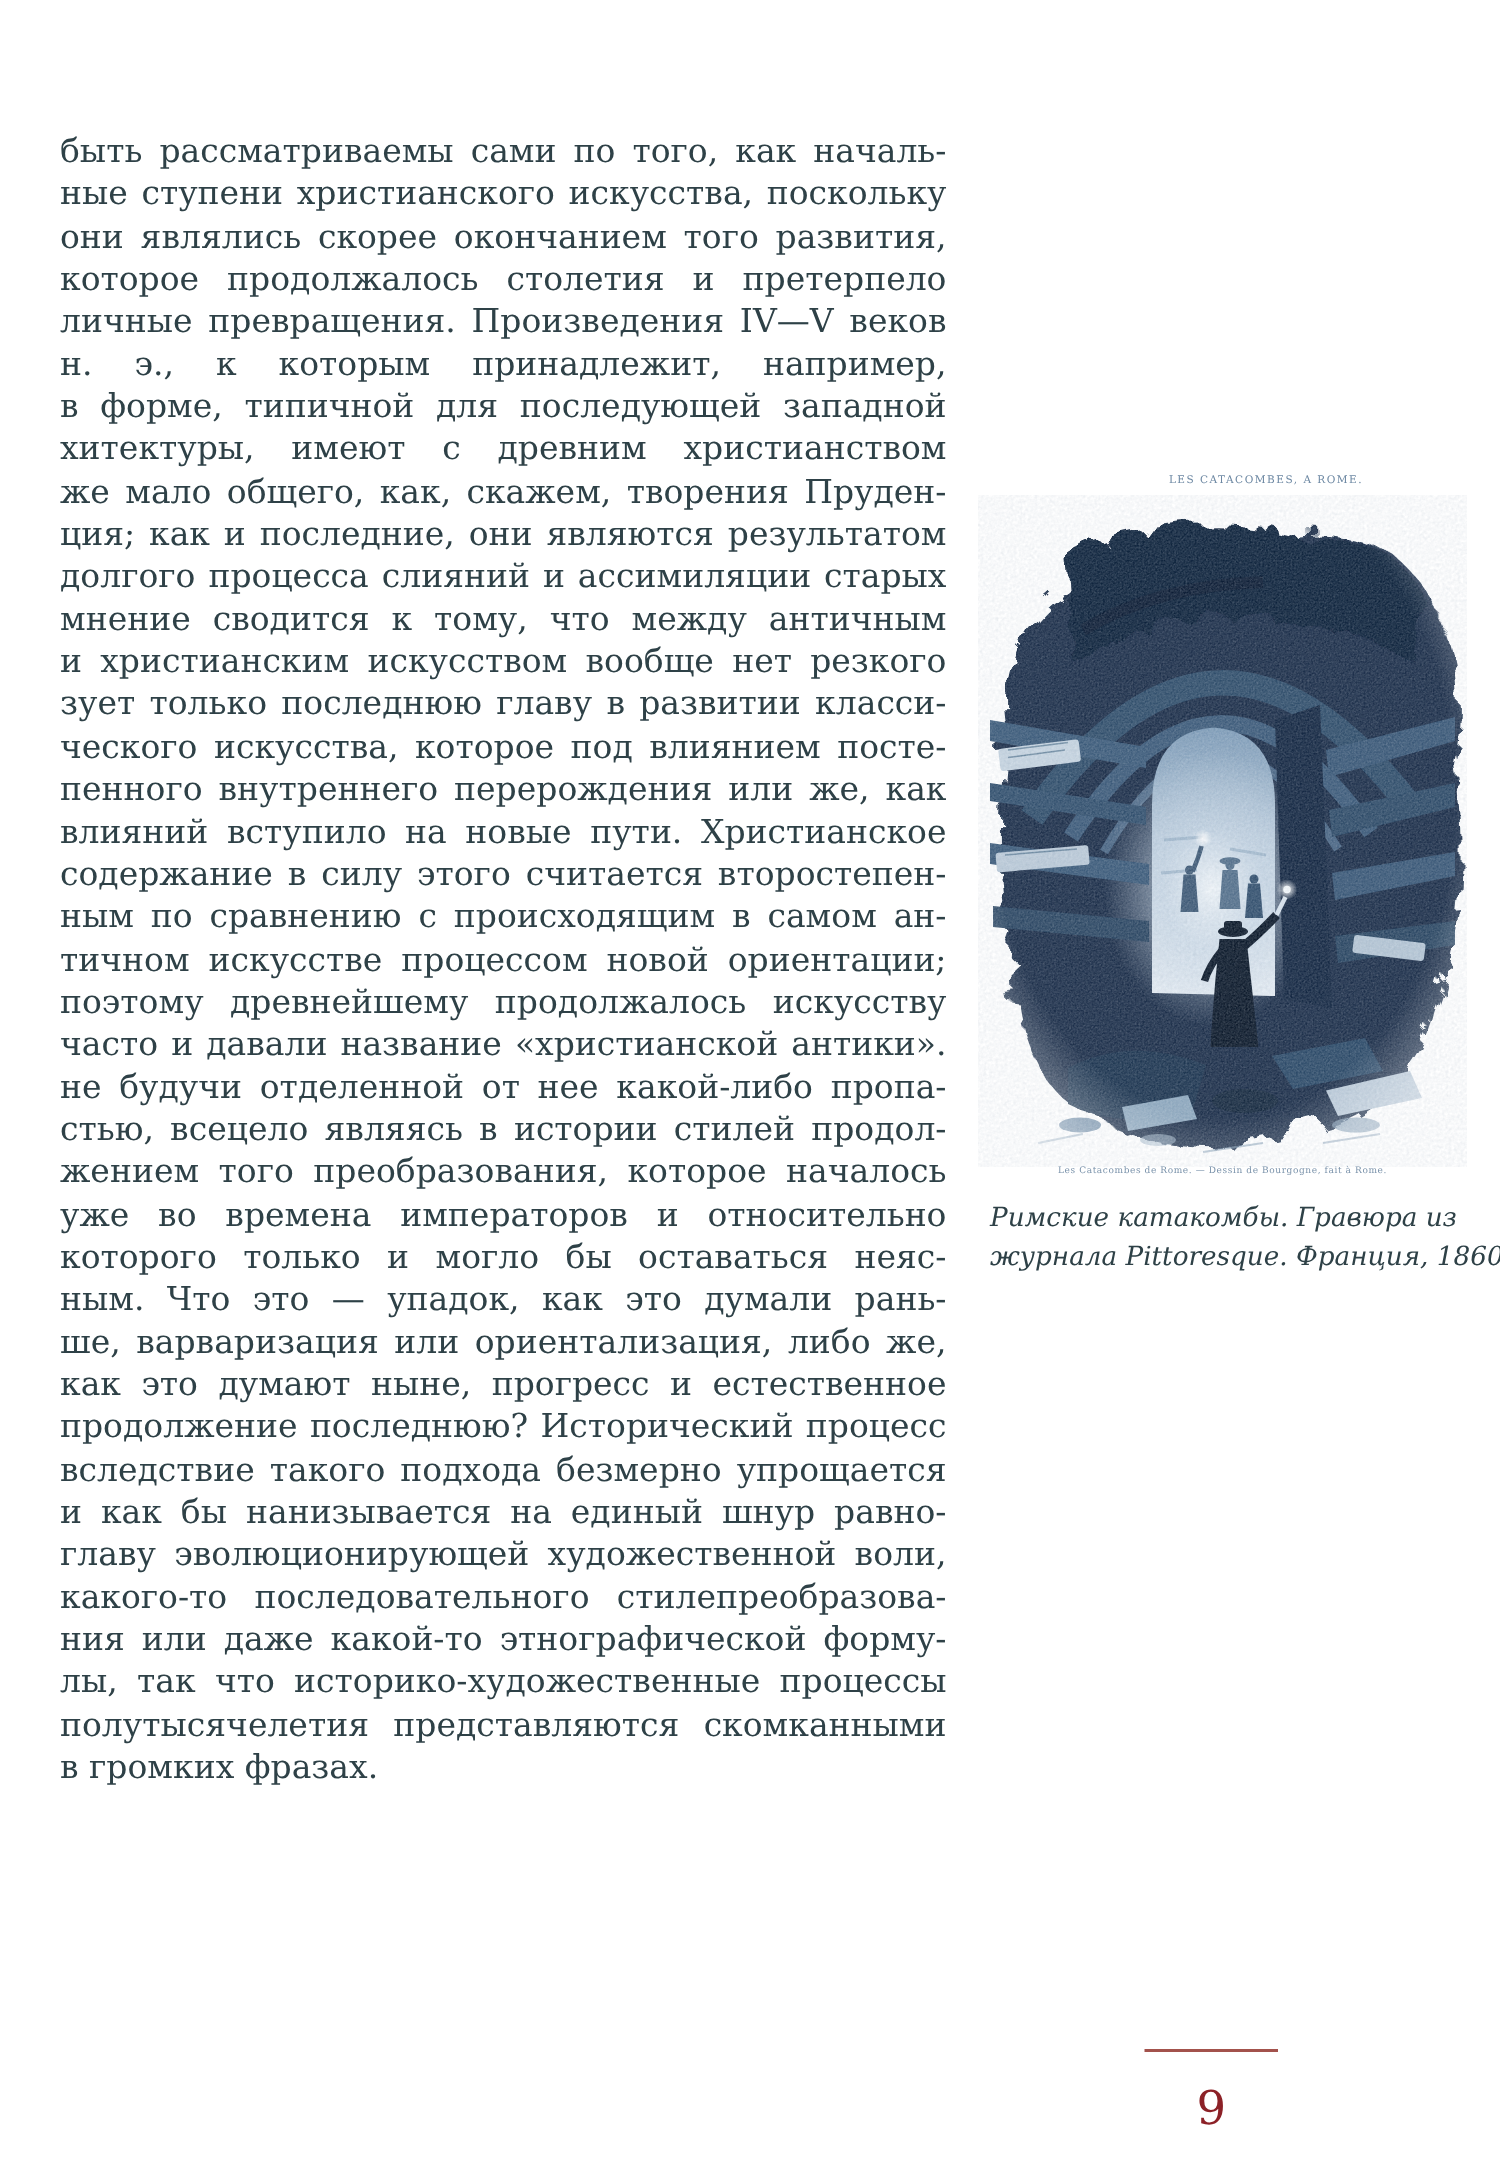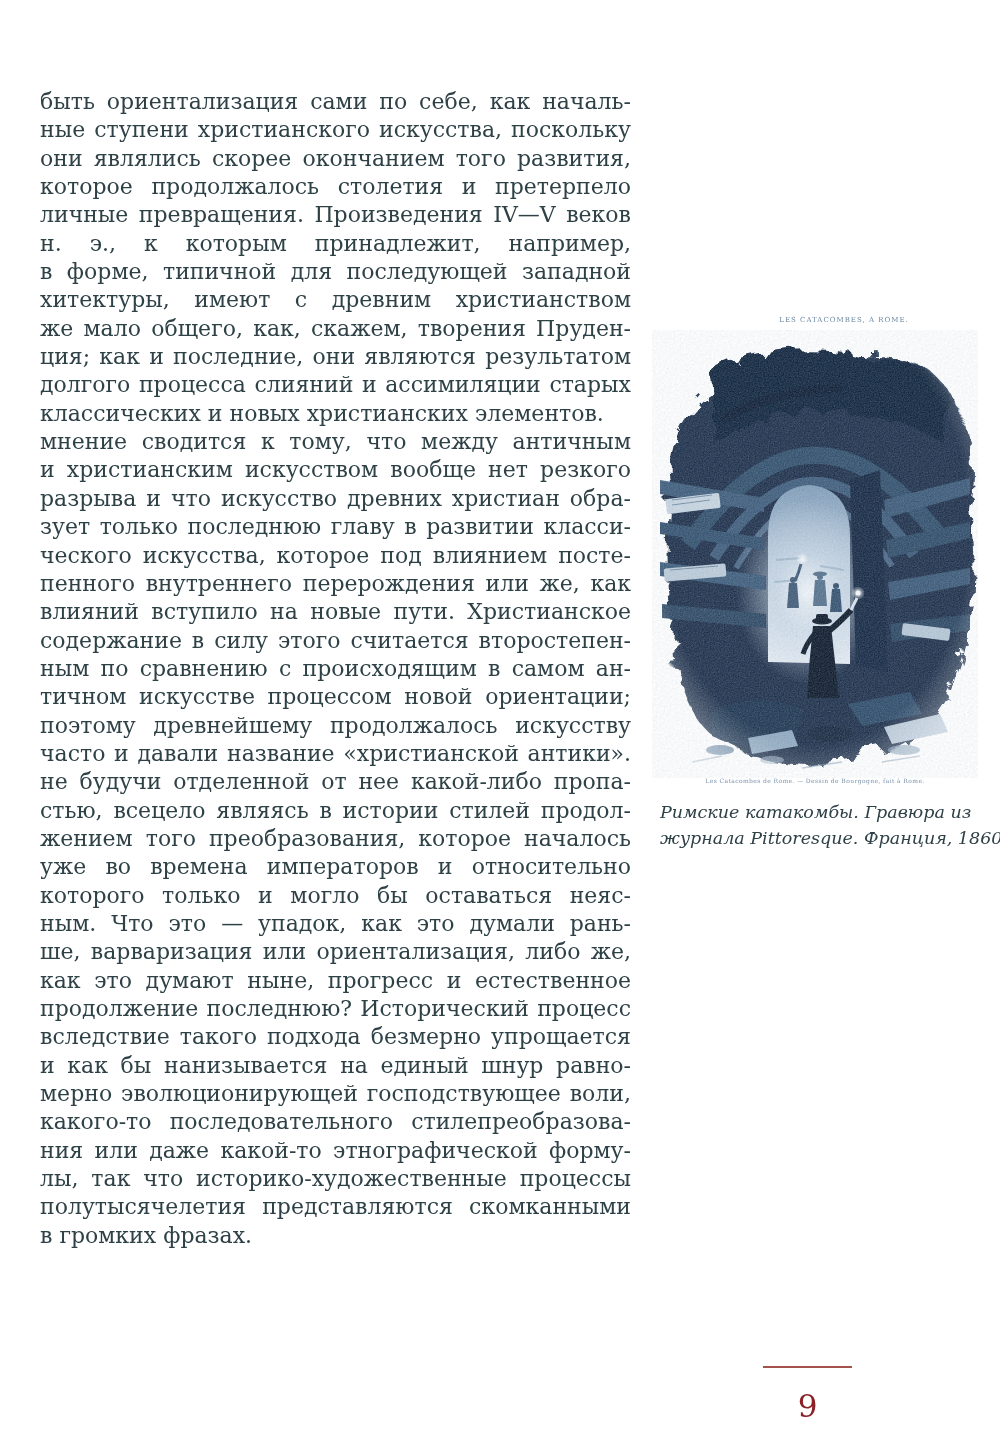--- a/index.html
+++ b/index.html
@@ -44,56 +44,54 @@
     position:absolute;left:763px;top:1388px;width:89px;text-align:center;
     font-size:31px;color:#8c2127;
   }
 </style>
 </head>
 <body>
 
 <div id="page">
 
   <div id="text-col">
-      <div class="pline">быть ориентализация сами по себе, как началь-</div>
+      <div class="pline">быть рассматриваемы сами по того, как началь-</div>
       <div class="pline">ные ступени христианского искусства, поскольку</div>
       <div class="pline">они являлись скорее окончанием того развития,</div>
       <div class="pline">которое продолжалось столетия и претерпело раз-</div>
       <div class="pline">личные превращения. Произведения IV—V веков</div>
       <div class="pline">н. э., к которым принадлежит, например, базилика,</div>
       <div class="pline">в форме, типичной для последующей западной ар-</div>
       <div class="pline">хитектуры, имеют с древним христианством столь</div>
       <div class="pline">же мало общего, как, скажем, творения Пруден-</div>
       <div class="pline">ция; как и последние, они являются результатом</div>
       <div class="pline">долгого процесса слияний и ассимиляции старых</div>
-      <div class="pline end">классических и новых христианских элементов.</div>
       <div class="pline">мнение сводится к тому, что между античным</div>
       <div class="pline">и христианским искусством вообще нет резкого</div>
-      <div class="pline">разрыва и что искусство древних христиан обра-</div>
       <div class="pline">зует только последнюю главу в развитии класси-</div>
       <div class="pline">ческого искусства, которое под влиянием посте-</div>
       <div class="pline">пенного внутреннего перерождения или же, как</div>
       <div class="pline">влияний вступило на новые пути. Христианское</div>
       <div class="pline">содержание в силу этого считается второстепен-</div>
       <div class="pline">ным по сравнению с происходящим в самом ан-</div>
       <div class="pline">тичном искусстве процессом новой ориентации;</div>
       <div class="pline">поэтому древнейшему продолжалось искусству</div>
       <div class="pline">часто и давали название «христианской антики».</div>
       <div class="pline">не будучи отделенной от нее какой-либо пропа-</div>
       <div class="pline">стью, всецело являясь в истории стилей продол-</div>
       <div class="pline">жением того преобразования, которое началось</div>
       <div class="pline">уже во времена императоров и относительно</div>
       <div class="pline">которого только и могло бы оставаться неяс-</div>
       <div class="pline">ным. Что это — упадок, как это думали рань-</div>
       <div class="pline">ше, варваризация или ориентализация, либо же,</div>
       <div class="pline">как это думают ныне, прогресс и естественное</div>
       <div class="pline">продолжение последнюю? Исторический процесс</div>
       <div class="pline">вследствие такого подхода безмерно упрощается</div>
       <div class="pline">и как бы нанизывается на единый шнур равно-</div>
-      <div class="pline">мерно эволюционирующей господствующее воли,</div>
+      <div class="pline">главу эволюционирующей художественной воли,</div>
       <div class="pline">какого-то последовательного стилепреобразова-</div>
       <div class="pline">ния или даже какой-то этнографической форму-</div>
       <div class="pline">лы, так что историко-художественные процессы</div>
       <div class="pline">полутысячелетия представляются скомканными</div>
       <div class="pline end">в громких фразах.</div>
     </div>
 
   <div id="plate-title">LES CATACOMBES, A ROME.</div>
 
   <svg id="engraving" viewBox="0 0 326 448" xmlns="http://www.w3.org/2000/svg">

